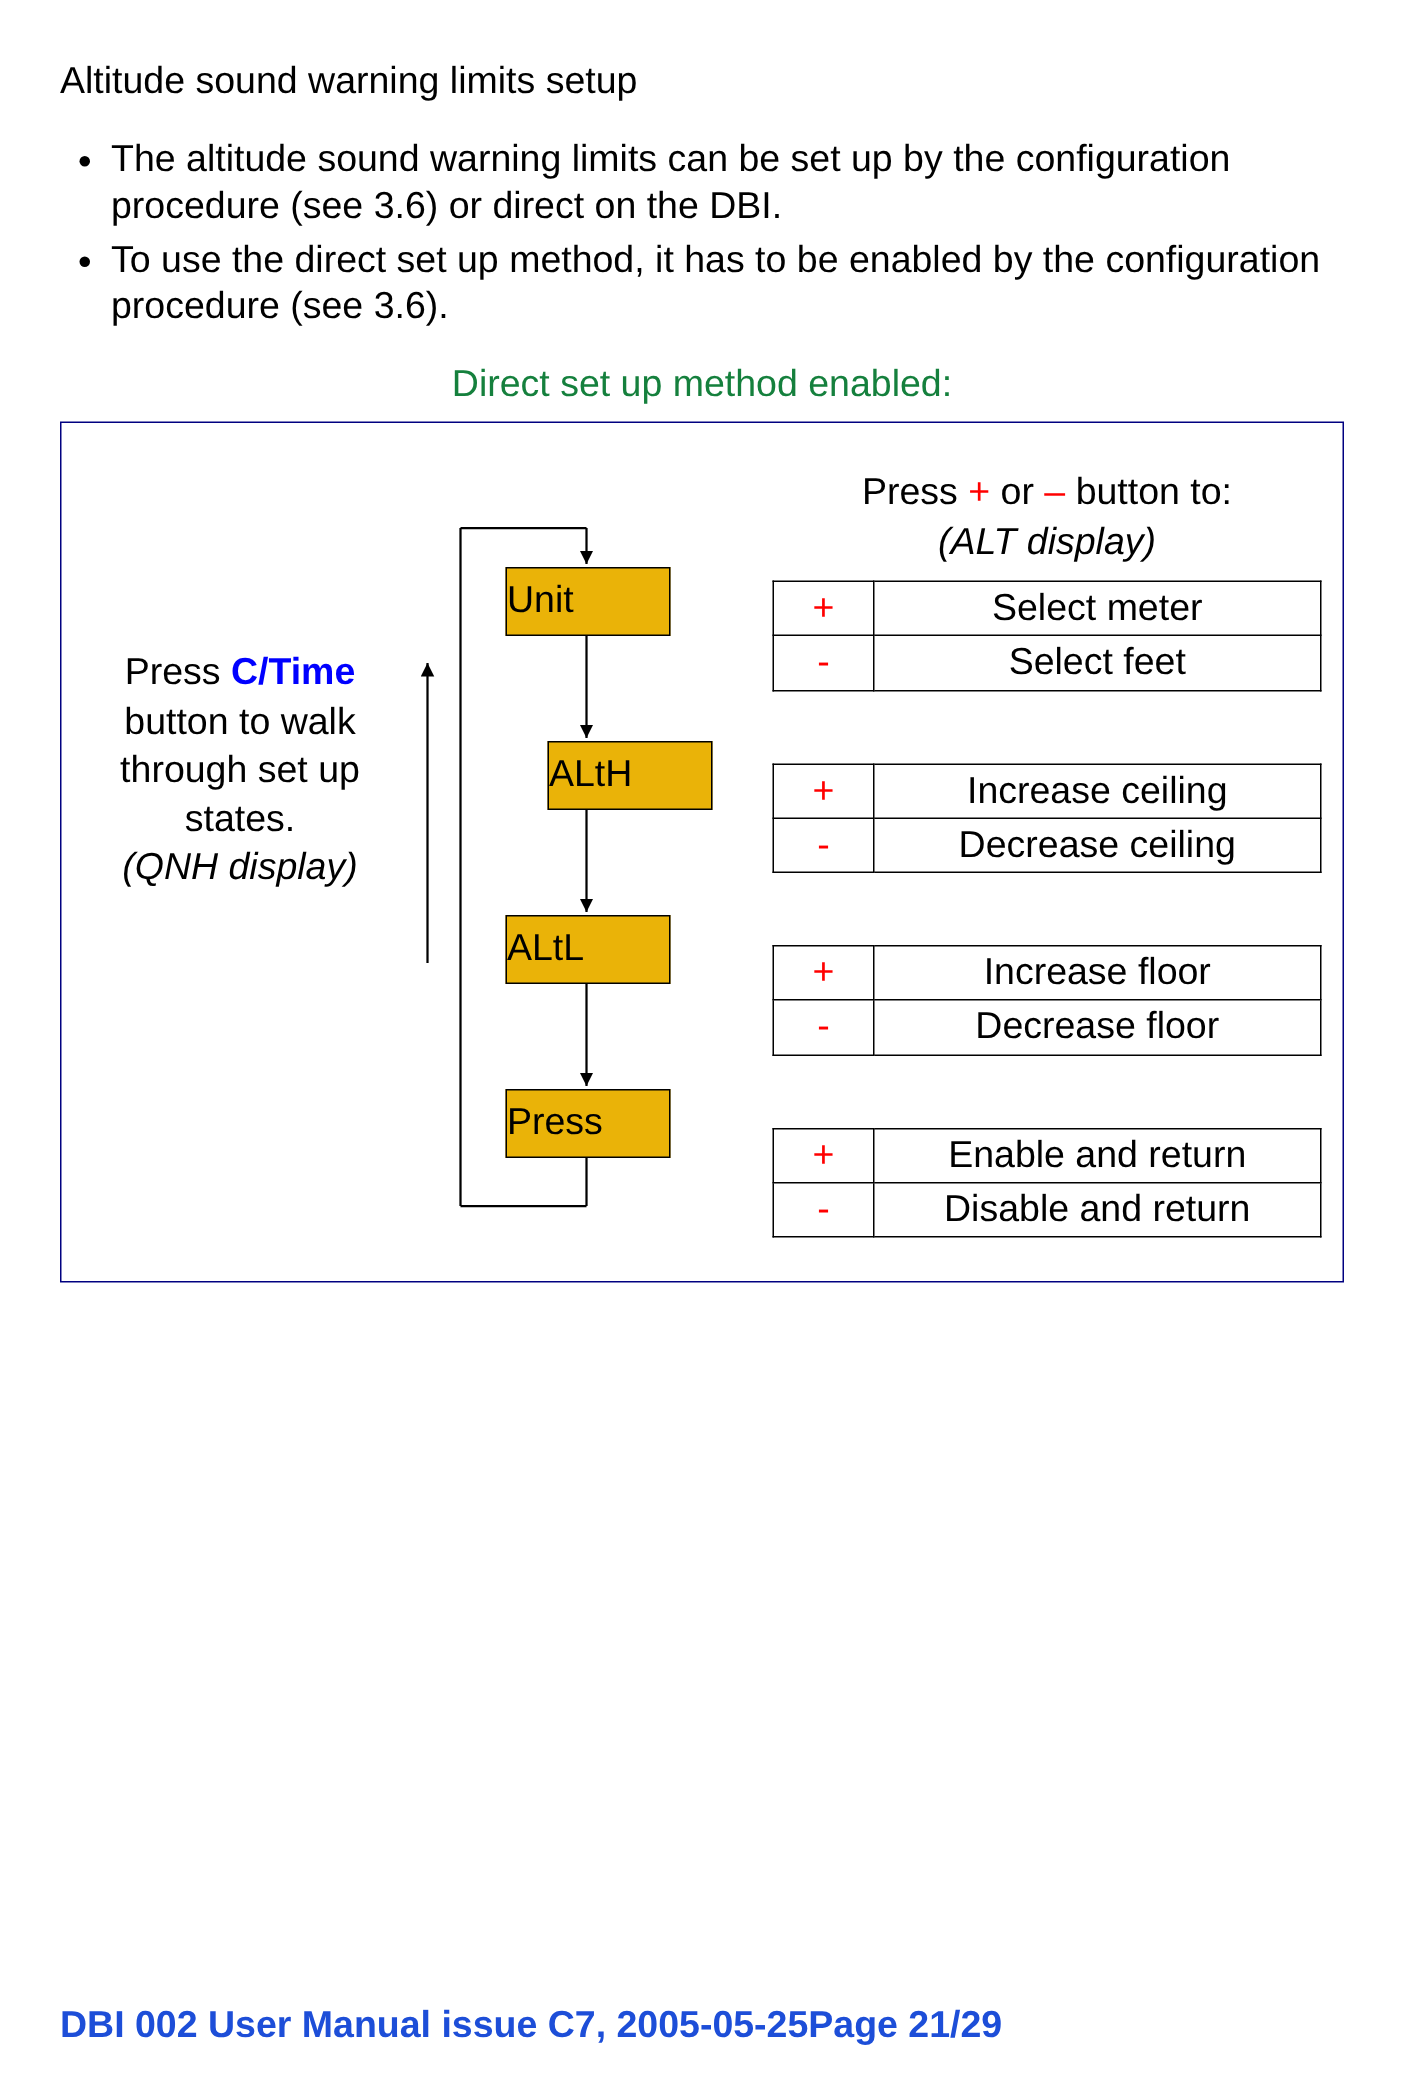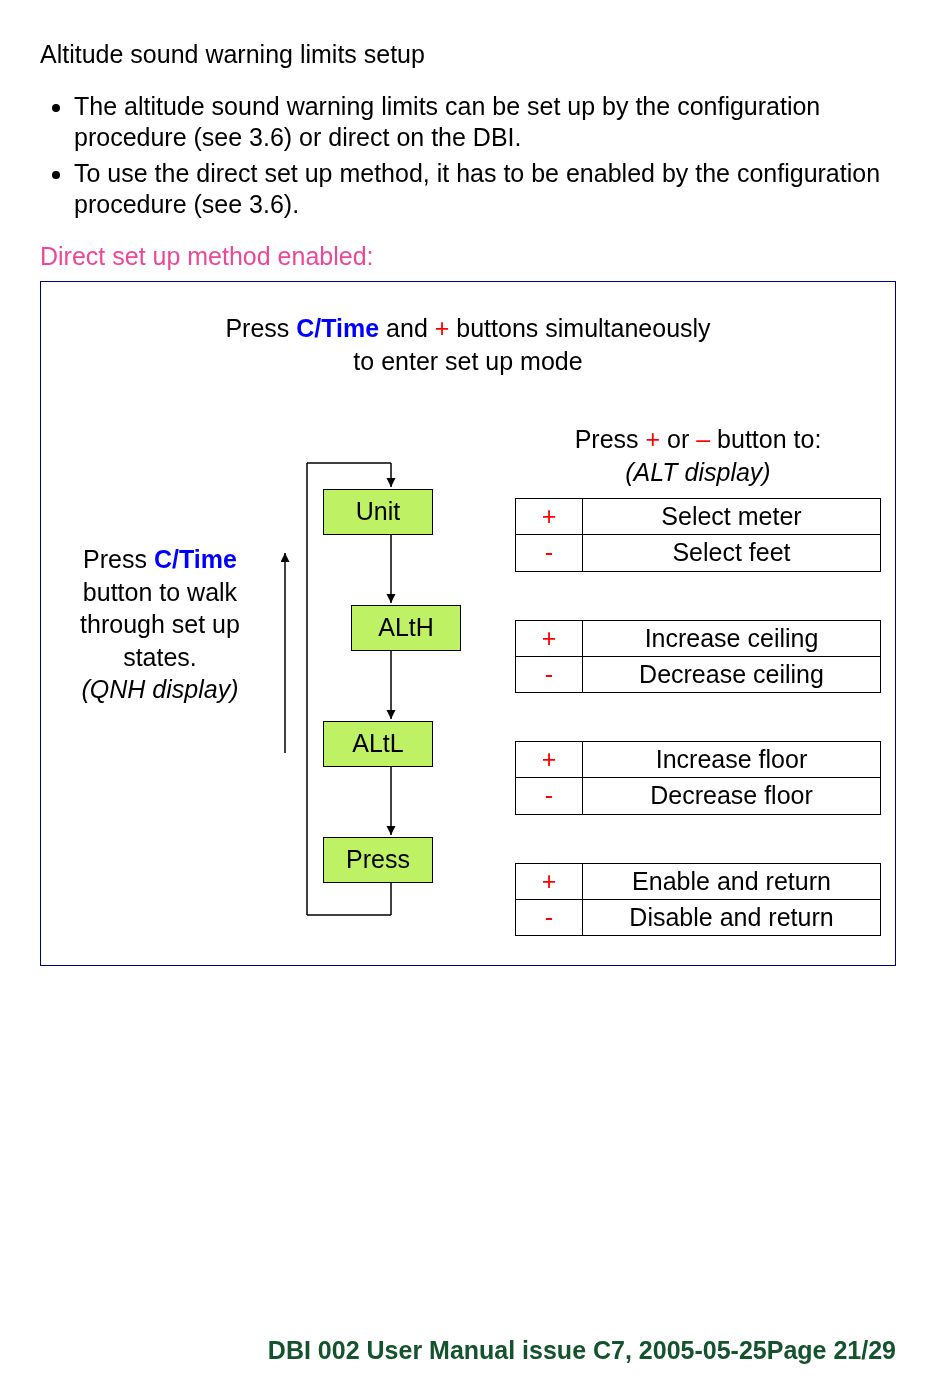--- a/index.html
+++ b/index.html
@@ -9,21 +9,21 @@
     padding: 40px 40px 30px 40px;
     width: 936px;
     height: 1399px;
     box-sizing: border-box;
     position: relative;
     color: #000;
   }
   .heading { font-weight: normal; margin-bottom: 22px; }
   ul.bullets { margin: 0 0 22px 0; padding-left: 34px; }
   ul.bullets li { margin-bottom: 4px; line-height: 1.25; }
-  .green { color: #ec4899; }
+  .green { color: #15803d; text-align: center; }
   .blue { color: #0000ff; font-weight: bold; }
   .red { color: #ff0000; }
   .italic { font-style: italic; }
 
   .frame {
     border: 1.5px solid #000080;
     margin-top: 10px;
     padding: 30px 14px 22px 14px;
     box-sizing: border-box;
   }
@@ -41,26 +41,25 @@
     text-align: center;
     line-height: 1.3;
     padding-top: 120px;
   }
 
   .midcol { position: relative; height: 520px; }
   .midcol svg { position: absolute; inset: 0; }
 
   .state-box {
     position: absolute;
-    left: 48px;
+    left: 62px;
     width: 108px;
     height: 44px;
     border: 1px solid #000;
-    background: #bef264;
-    text-align: center;
+    background: #eab308;
     line-height: 42px;
     font-size: 25px;
   }
   .b1 { top: 66px; }
   .b2 { top: 182px; margin-left: 28px; }
   .b3 { top: 298px; }
   .b4 { top: 414px; }
 
   .rightcol { }
   .rh { text-align: center; line-height: 1.3; margin-bottom: 8px; }
@@ -78,44 +77,40 @@
     height: 30px;
   }
   .tbl td.sym { width: 54px; }
   .gap { height: 38px; }
 
   .footer {
     position: absolute;
     bottom: 34px;
     left: 40px;
     right: 40px;
-    color: #14532d;
+    color: #1d4ed8;
     font-weight: bold;
     display: flex;
-    justify-content: flex-end;
+    justify-content: flex-start;
   }
 </style>
 </head>
 <body>
 
 <div class="heading">Altitude sound warning limits setup</div>
 
 <ul class="bullets">
   <li>The altitude sound warning limits can be set up by the configuration procedure (see 3.6) or direct on the DBI.</li>
   <li>To use the direct set up method, it has to be enabled by the configuration procedure (see 3.6).</li>
 </ul>
 
 <div class="green">Direct set up method enabled:</div>
 
 <div class="frame">
 
-  <div class="intro">
-    <span>Press  </span><span class="blue">C/Time</span><span>  and </span><span class="red">+</span><span> buttons simultaneously</span><br>
-    <span>to enter set up mode</span>
-  </div>
 
   <div class="diagram">
 
     <div class="leftcol">
       <span>Press  </span><span class="blue">C/Time</span><br>
       <span>button to walk</span><br>
       <span>through set up</span><br>
       <span>states.</span><br>
       <span class="italic">(QNH display)</span>
     </div>

